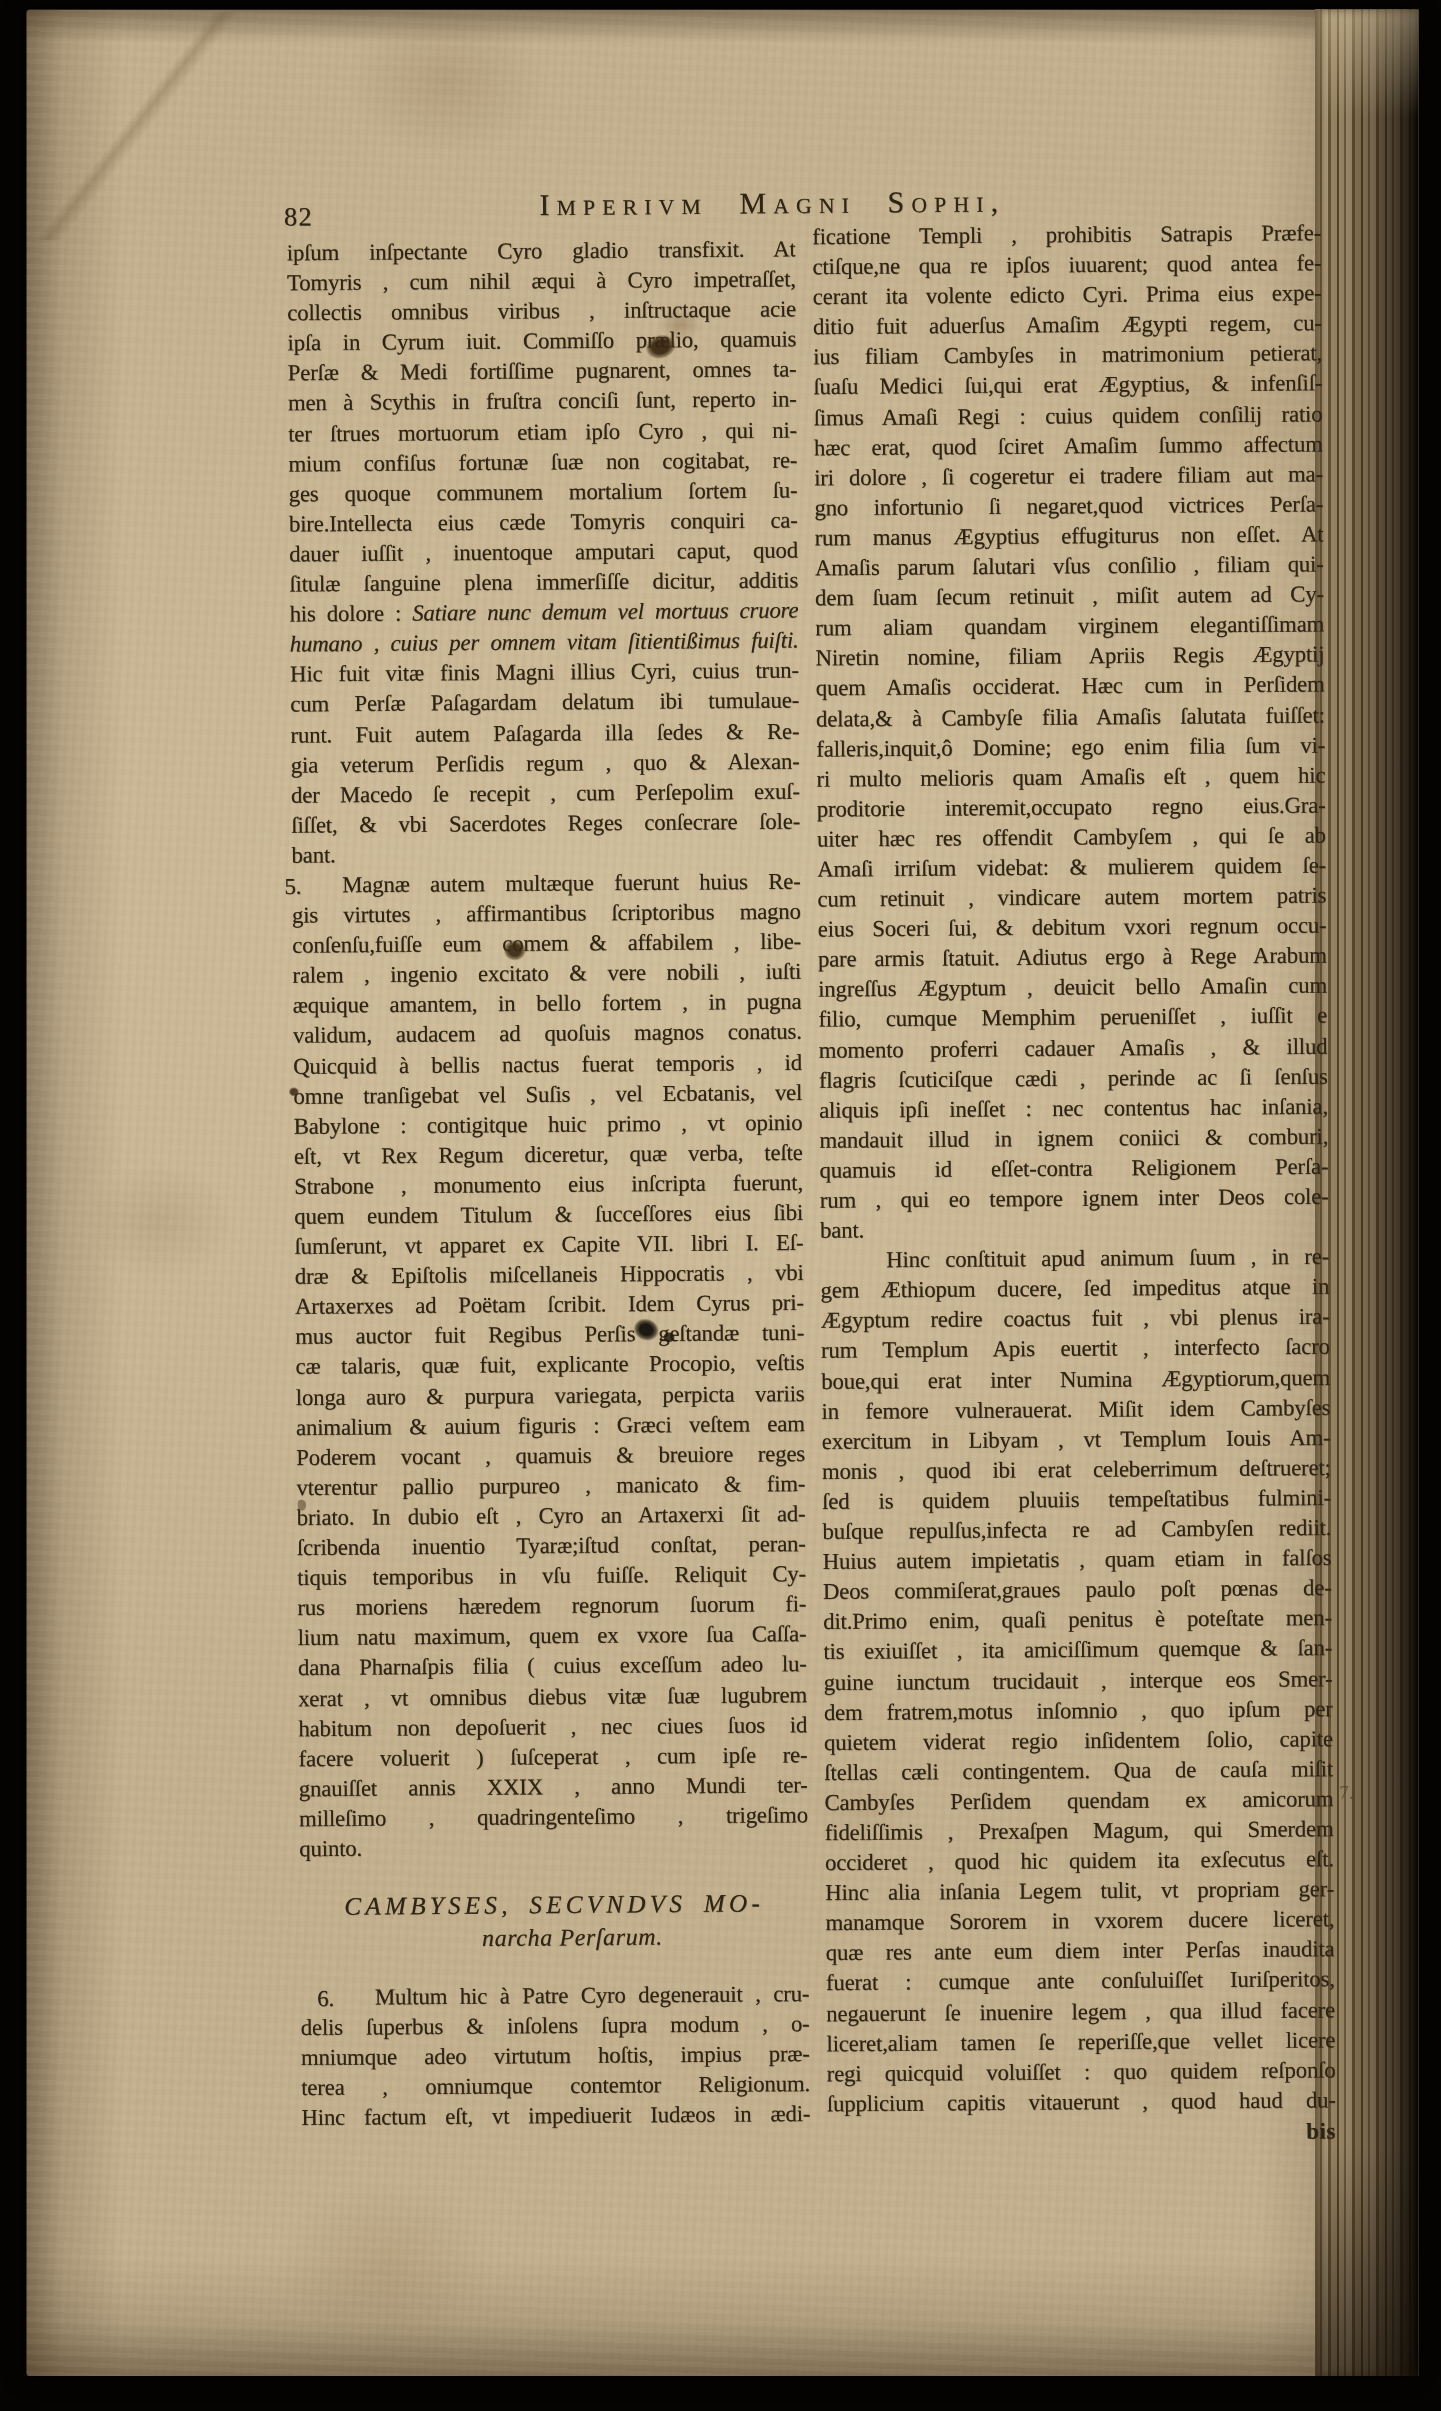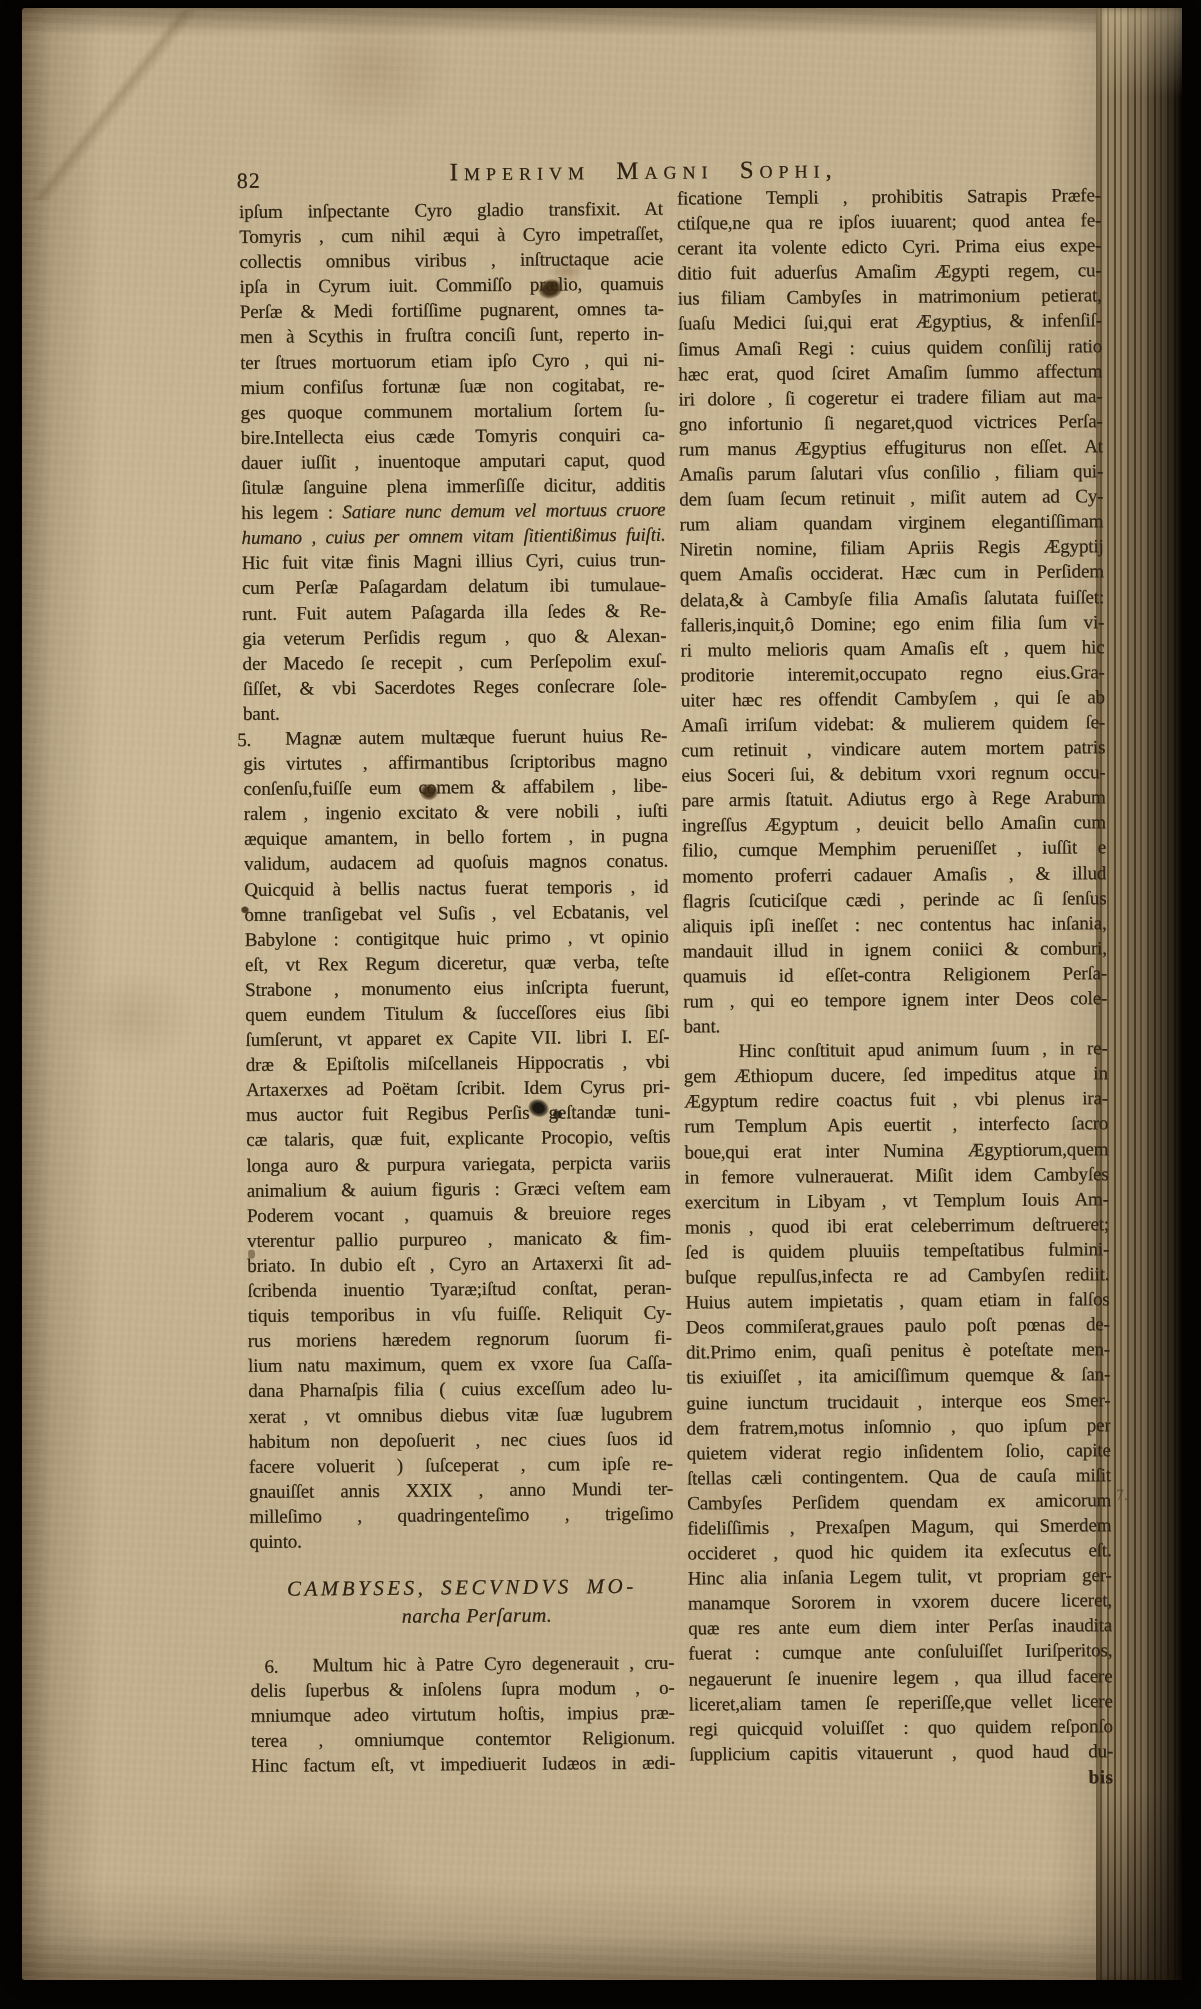--- a/index.html
+++ b/index.html
@@ -104,21 +104,21 @@
           <div class="tl">collectis omnibus viribus , inſtructaque acie</div>
           <div class="tl">ipſa in Cyrum iuit. Commiſſo prælio, quamuis</div>
           <div class="tl">Perſæ &amp; Medi fortiſſime pugnarent, omnes ta-</div>
           <div class="tl">men à Scythis in fruſtra conciſi ſunt, reperto in-</div>
           <div class="tl">ter ſtrues mortuorum etiam ipſo Cyro , qui ni-</div>
           <div class="tl">mium confiſus fortunæ ſuæ non cogitabat, re-</div>
           <div class="tl">ges quoque communem mortalium ſortem ſu-</div>
           <div class="tl">bire.Intellecta eius cæde Tomyris conquiri ca-</div>
           <div class="tl">dauer iuſſit , inuentoque amputari caput, quod</div>
           <div class="tl">ſitulæ ſanguine plena immerſiſſe dicitur, additis</div>
-          <div class="tl"><span>his legem : </span><span class="it">Satiare nunc demum vel mortuus cruore</span></div>
+          <div class="tl"><span>his dolore : </span><span class="it">Satiare nunc demum vel mortuus cruore</span></div>
           <div class="tl"><span class="it">humano , cuius per omnem vitam ſitientißimus fuiſti.</span></div>
           <div class="tl">Hic fuit vitæ finis Magni illius Cyri, cuius trun-</div>
           <div class="tl">cum Perſæ Paſagardam delatum ibi tumulaue-</div>
           <div class="tl">runt.  Fuit autem Paſagarda illa ſedes &amp; Re-</div>
           <div class="tl">gia veterum Perſidis regum , quo &amp; Alexan-</div>
           <div class="tl">der Macedo ſe recepit , cum Perſepolim exuſ-</div>
           <div class="tl">ſiſſet, &amp; vbi Sacerdotes Reges conſecrare ſole-</div>
           <div class="tl end">bant.</div>
         </div>
       <div class="para p5">

